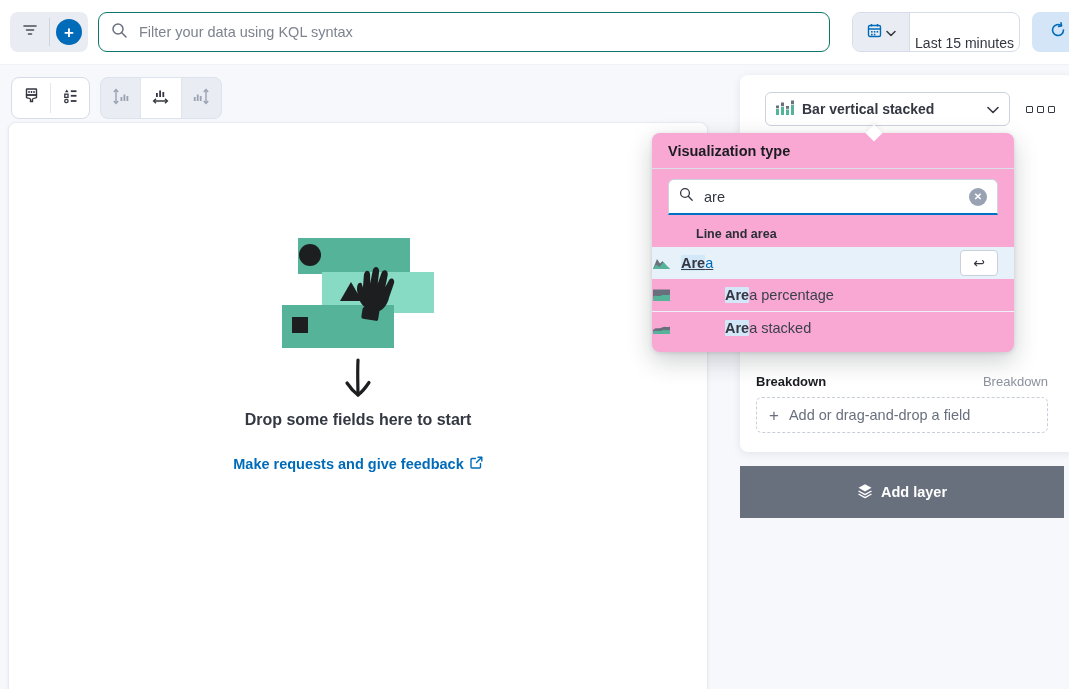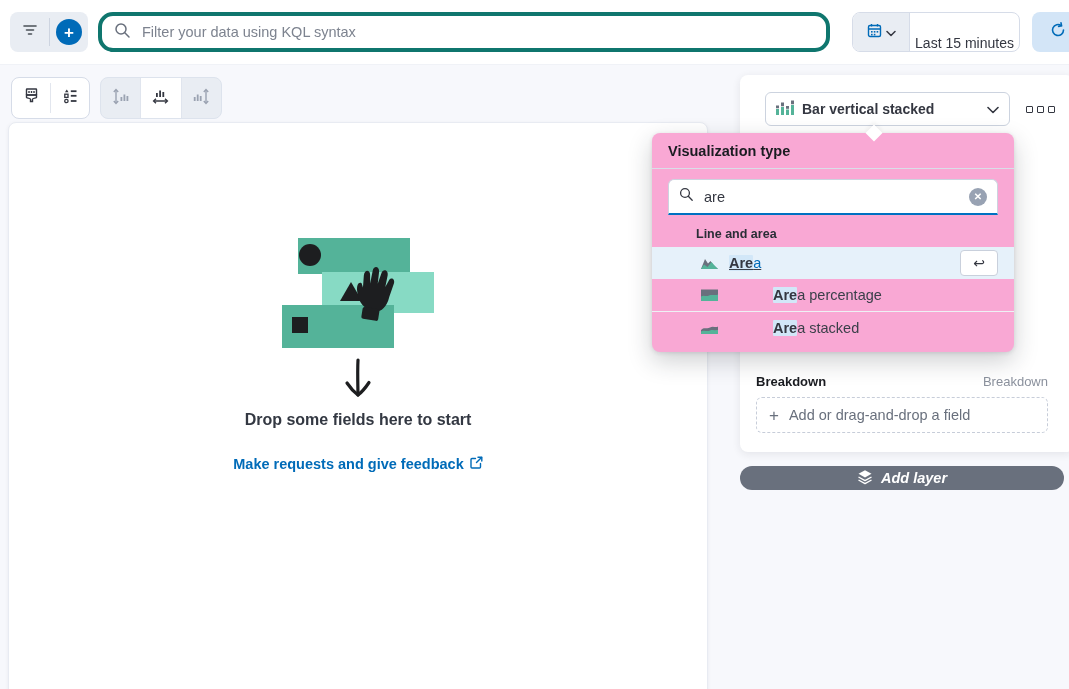--- a/index.html
+++ b/index.html
@@ -11,21 +11,21 @@
     -webkit-font-smoothing:antialiased;
   }
 
   
   .topbar{position:absolute;left:0;top:0;width:1069px;height:64px;background:#fff;border-bottom:1px solid #f0f2f7;}
   .filter-group{position:absolute;left:10px;top:12px;width:78px;height:40px;background:#e9edf3;border-radius:8px;display:flex;align-items:center;}
   .filter-btn{width:39px;height:40px;display:flex;align-items:center;justify-content:center;cursor:pointer;}
   .fg-divider{width:1px;height:28px;background:#cdd4e0;}
   .plus-btn{width:38px;height:40px;display:flex;align-items:center;justify-content:center;cursor:pointer;}
   .plus-circle{width:26px;height:26px;border-radius:50%;background:#006bb8;color:#fff;display:flex;align-items:center;justify-content:center;font-size:17px;font-weight:700;line-height:1;}
-  .kql{position:absolute;left:98px;top:12px;width:732px;height:40px;background:#fff;border:4px solid #0f766e;border-radius:15px;display:flex;align-items:center;padding:0 12px;gap:9px;box-sizing:border-box;}
+  .kql{position:absolute;left:98px;top:12px;width:732px;height:40px;background:#fff;border:1px solid #0f766e;border-radius:9px;display:flex;align-items:center;padding:0 12px;gap:9px;box-sizing:border-box;}
   .kql input{border:none;outline:none;flex:1;font-size:14.5px;font-family:"Liberation Sans",sans-serif;color:#343741;background:transparent;}
   .kql input::placeholder{color:#7d838f;}
   .datepicker{position:absolute;left:852px;top:12px;width:168px;height:40px;background:#fff;border:1px solid #d6dce8;border-radius:8px;display:flex;box-sizing:border-box;overflow:hidden;}
   .dp-quick{width:56px;background:#e9edf3;border-right:1px solid #d6dce8;display:flex;align-items:center;justify-content:center;gap:4px;cursor:pointer;}
   .dp-text{flex:1;display:flex;align-items:flex-end;justify-content:center;font-size:14px;color:#343741;cursor:pointer;}
   .refresh-btn{position:absolute;left:1032px;top:12px;width:52px;height:40px;background:#d3e5f7;border-radius:8px;display:flex;align-items:center;justify-content:center;cursor:pointer;}
 
   
   .tgroup1{position:absolute;left:11px;top:77px;width:79px;height:42px;background:#fff;border:1px solid #d6dce8;border-radius:8px;display:flex;box-sizing:border-box;}
   .tg1-btn{width:38px;display:flex;align-items:center;justify-content:center;cursor:pointer;}
@@ -47,32 +47,32 @@
   .chart-switch .cs-label{flex:1;font-size:14px;font-weight:600;color:#343741;}
   .dots-btn{position:absolute;left:282px;top:27px;display:flex;gap:4px;cursor:pointer;padding:4px;}
   .dots-btn i{width:5px;height:5px;border:1.6px solid #343741;border-radius:1px;display:block;}
   .breakdown{position:absolute;left:16px;top:299px;width:292px;}
   .bd-head{display:flex;justify-content:space-between;align-items:baseline;}
   .bd-label{font-size:13px;font-weight:700;color:#1a1c21;}
   .bd-optional{font-size:13px;color:#8b919d;}
   .bd-drop{margin-top:8px;height:36px;border:1px dashed #c7cdd9;border-radius:6px;display:flex;align-items:center;gap:10px;padding:0 12px;box-sizing:border-box;cursor:pointer;}
   .bd-plus{font-size:17px;color:#69707d;font-weight:400;line-height:1;}
   .bd-text{font-size:14.5px;color:#69707d;}
-  .add-layer{position:absolute;left:740px;top:466px;width:324px;height:24px;background:#69707d;border-radius:16px;display:flex;align-items:center;justify-content:center;gap:8px;cursor:pointer;font-style:italic;}
+  .add-layer{position:absolute;left:740px;top:466px;width:324px;height:52px;background:#69707d;border-radius:0;display:flex;align-items:center;justify-content:center;gap:8px;cursor:pointer;}
   .add-layer span{color:#fff;font-size:14.5px;font-weight:700;}
 
   
   .popover{position:absolute;left:652px;top:133px;width:362px;height:219px;background:#f9a8d4;border-radius:8px;box-shadow:0 9px 24px rgba(31,35,46,.22),0 1px 4px rgba(31,35,46,.12);z-index:20;}
   .popover::before{content:"";position:absolute;top:-6px;left:216px;width:12px;height:12px;background:#fff;transform:rotate(45deg);box-shadow:-2px -2px 4px rgba(31,35,46,.05);}
   .pop-title{padding:10px 16px 9px;font-size:14.5px;font-weight:700;color:#1a1c21;border-bottom:1px solid #d9dee8;}
   .pop-search{margin:10px 16px 0;height:36px;border:1px solid #ccd3df;border-bottom:2px solid #0071c2;border-radius:6px 6px 0 0;display:flex;align-items:center;gap:8px;padding:0 10px;box-sizing:border-box;background:#fff;}
   .pop-search input{border:none;outline:none;flex:1;font-size:14.5px;font-family:"Liberation Sans",sans-serif;color:#343741;background:transparent;}
   .clear-btn{width:18px;height:18px;border-radius:50%;background:#98a2b3;color:#fff;font-size:10px;font-weight:700;display:flex;align-items:center;justify-content:center;cursor:pointer;line-height:1;}
   .pop-group-label{margin:12px 16px 6px;font-size:12.5px;font-weight:700;color:#2a2e36;padding-left:28px;}
-  .opt-row{height:32px;display:flex;align-items:center;padding-left:48px;position:relative;cursor:pointer;box-sizing:border-box;}
+  .opt-row{height:32px;display:flex;align-items:center;position:relative;cursor:pointer;box-sizing:border-box;}
   .opt-row .oicon{margin-right:10px;display:flex;}
   .opt-label{font-size:14.5px;color:#3a3f49;}
   .opt-row.selected{background:#e6f1fa;}
   .opt-row.selected .opt-label{text-decoration:underline;}
   .opt-match{font-weight:700;color:#343741;background:#d2e7f8;border-radius:1px;}
   .opt-row.selected .opt-rest{color:#006bb8;}
   .opt-row + .opt-row{border-top:1px solid #eef1f5;gap:44px;}
   .opt-row.selected + .opt-row{border-top:none;}
   .return-btn{position:absolute;right:16px;top:3px;width:38px;height:26px;background:#fff;border:1px solid #c9d0dc;border-radius:4px;display:flex;align-items:center;justify-content:center;font-size:14px;color:#343741;box-sizing:border-box;}
 </style>

